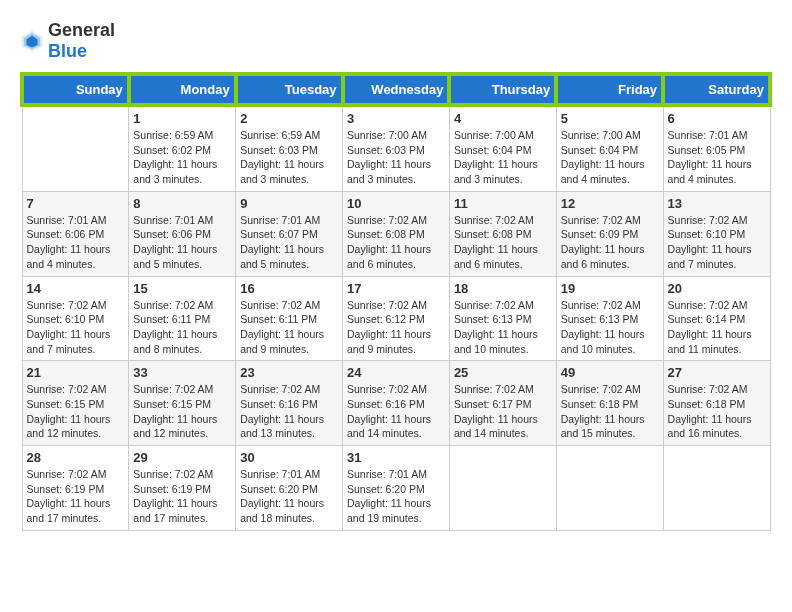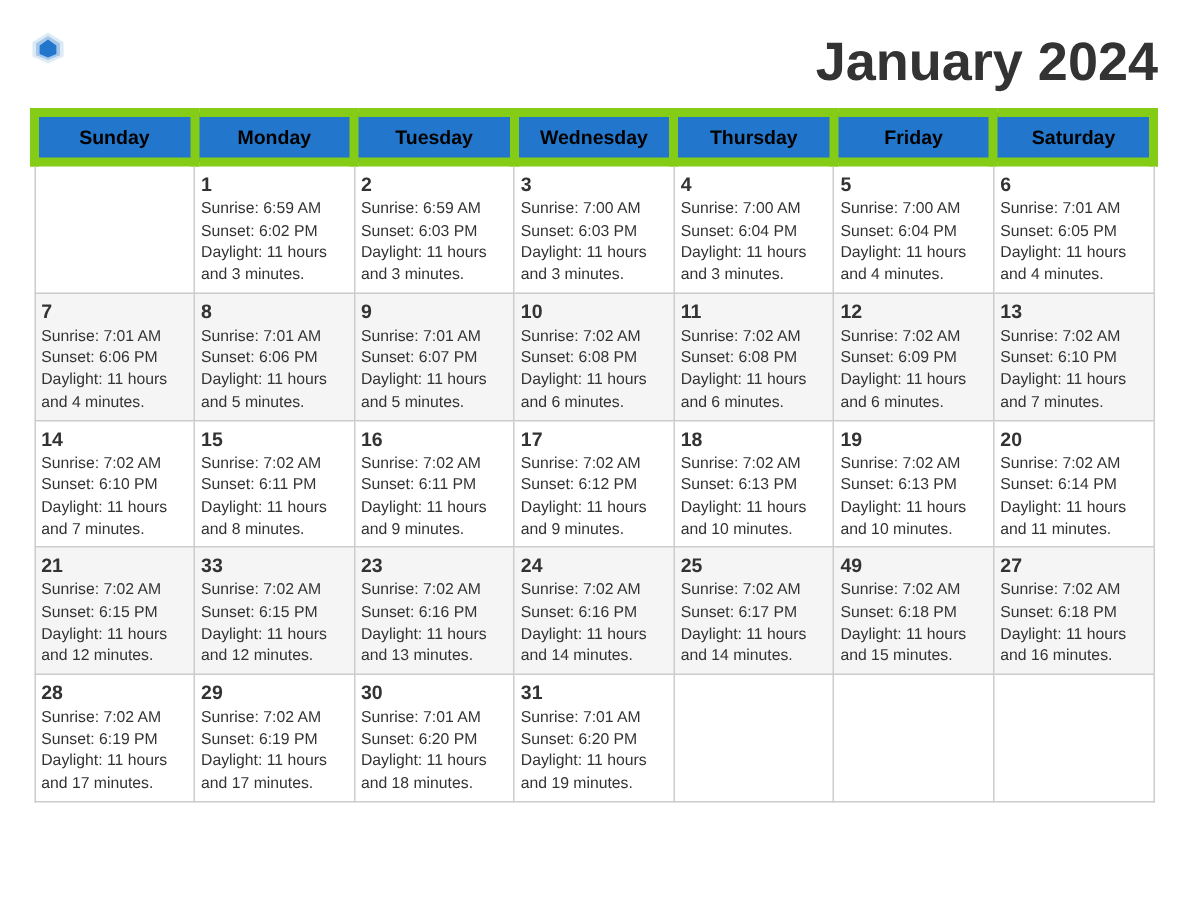--- a/index.html
+++ b/index.html
@@ -46,26 +46,26 @@
     .location-title {
       font-size: 16px;
       color: #555;
     }
     table {
       width: 100%;
       border-collapse: collapse;
     }
     th {
       background-color: #2277cc;
-      color: #000000;
+      color: #ffffff;
       padding: 6px 4px;
       font-size: 13px;
       font-weight: bold;
-      text-align: center;
-      border: 6px solid #84cc16;
+      text-align: right;
+      border: 4px solid #84cc16;
     }
     td {
       border: 1px solid #ccc;
       vertical-align: top;
       padding: 4px;
       width: 14.28%;
       min-height: 80px;
     }
     .day-number {
       font-size: 13px;
@@ -91,23 +91,26 @@
 </head>
 <body>
 
 <div class="header-section">
   <div class="logo">
     <svg class="logo-icon" viewBox="0 0 30 30" xmlns="http://www.w3.org/2000/svg">
       <polygon points="15,2 28,10 28,22 15,28 2,22 2,10" fill="#2277cc" opacity="0.15"></polygon>
       <polygon points="15,5 25,11 25,21 15,25 5,21 5,11" fill="#2277cc" opacity="0.3"></polygon>
       <polygon points="15,8 22,13 22,20 15,23 8,20 8,13" fill="#2277cc"></polygon>
     </svg>
+    <div>
+      <span class="logo-text-general">General</span><br>
+      <span class="logo-text-blue">Blue</span>
+    </div>
   </div>
   <div class="title-section">
-    <div class="month-title">January 2024</div>
   </div>
 </div>
 
 <table>
   <thead>
     <tr>
     <th>Sunday</th>
         <th>Monday</th>
         <th>Tuesday</th>
         <th>Wednesday</th>

